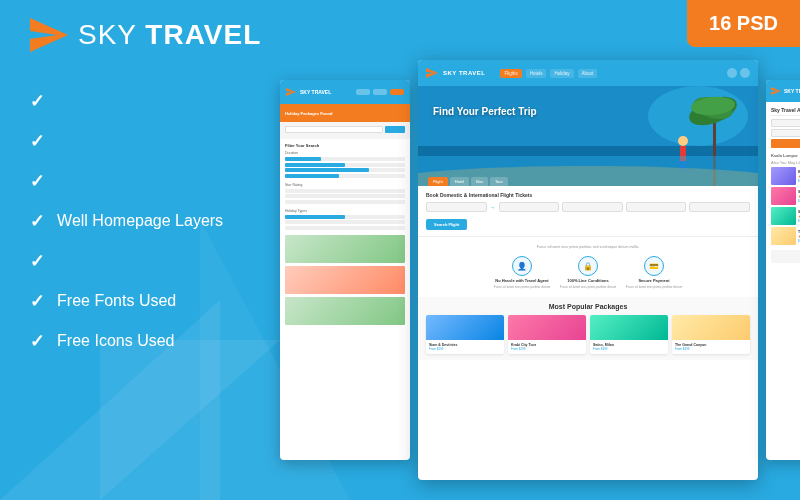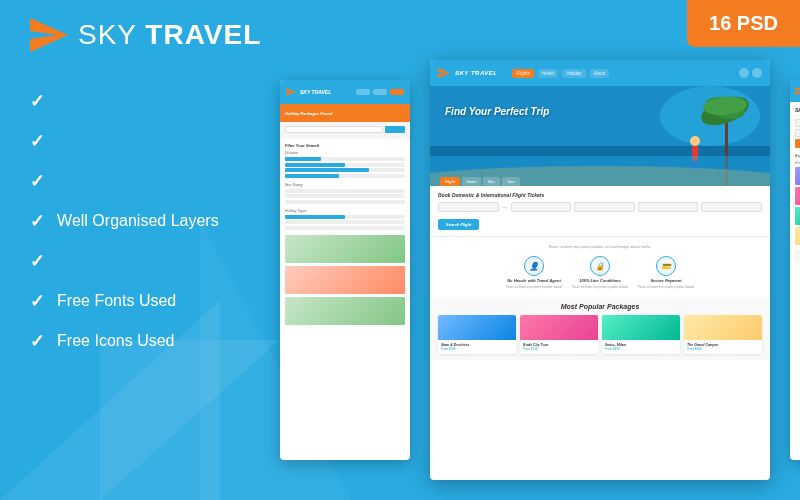--- a/index.html
+++ b/index.html
@@ -109,22 +109,21 @@
     }
 
     
     .screenshots-container {
       position: absolute;
       top: 60px;
       left: 280px;
       right: 0;
       bottom: 0;
       display: flex;
-      gap: 20px;
-      font-style: italic;
+      gap: 8px;
     }
 
     
     .screenshot-main {
       width: 340px;
       height: 420px;
       background: #fff;
       border-radius: 4px;
       overflow: hidden;
       box-shadow: 0 4px 20px rgba(0,0,0,0.3);
@@ -612,21 +611,21 @@
     <span class="check-icon">✓</span>
   </li>
   <li>
     <span class="check-icon">✓</span>
   </li>
   <li>
     <span class="check-icon">✓</span>
   </li>
   <li>
     <span class="check-icon">✓</span>
-    <span>Well Organised Layers</span>
+    <span>Well Homepage Layers</span>
   </li>
   <li>
     <span class="check-icon">✓</span>
   </li>
   <li>
     <span class="check-icon">✓</span>
     <span>Free Fonts Used</span>
   </li>
   <li>
     <span class="check-icon">✓</span>

